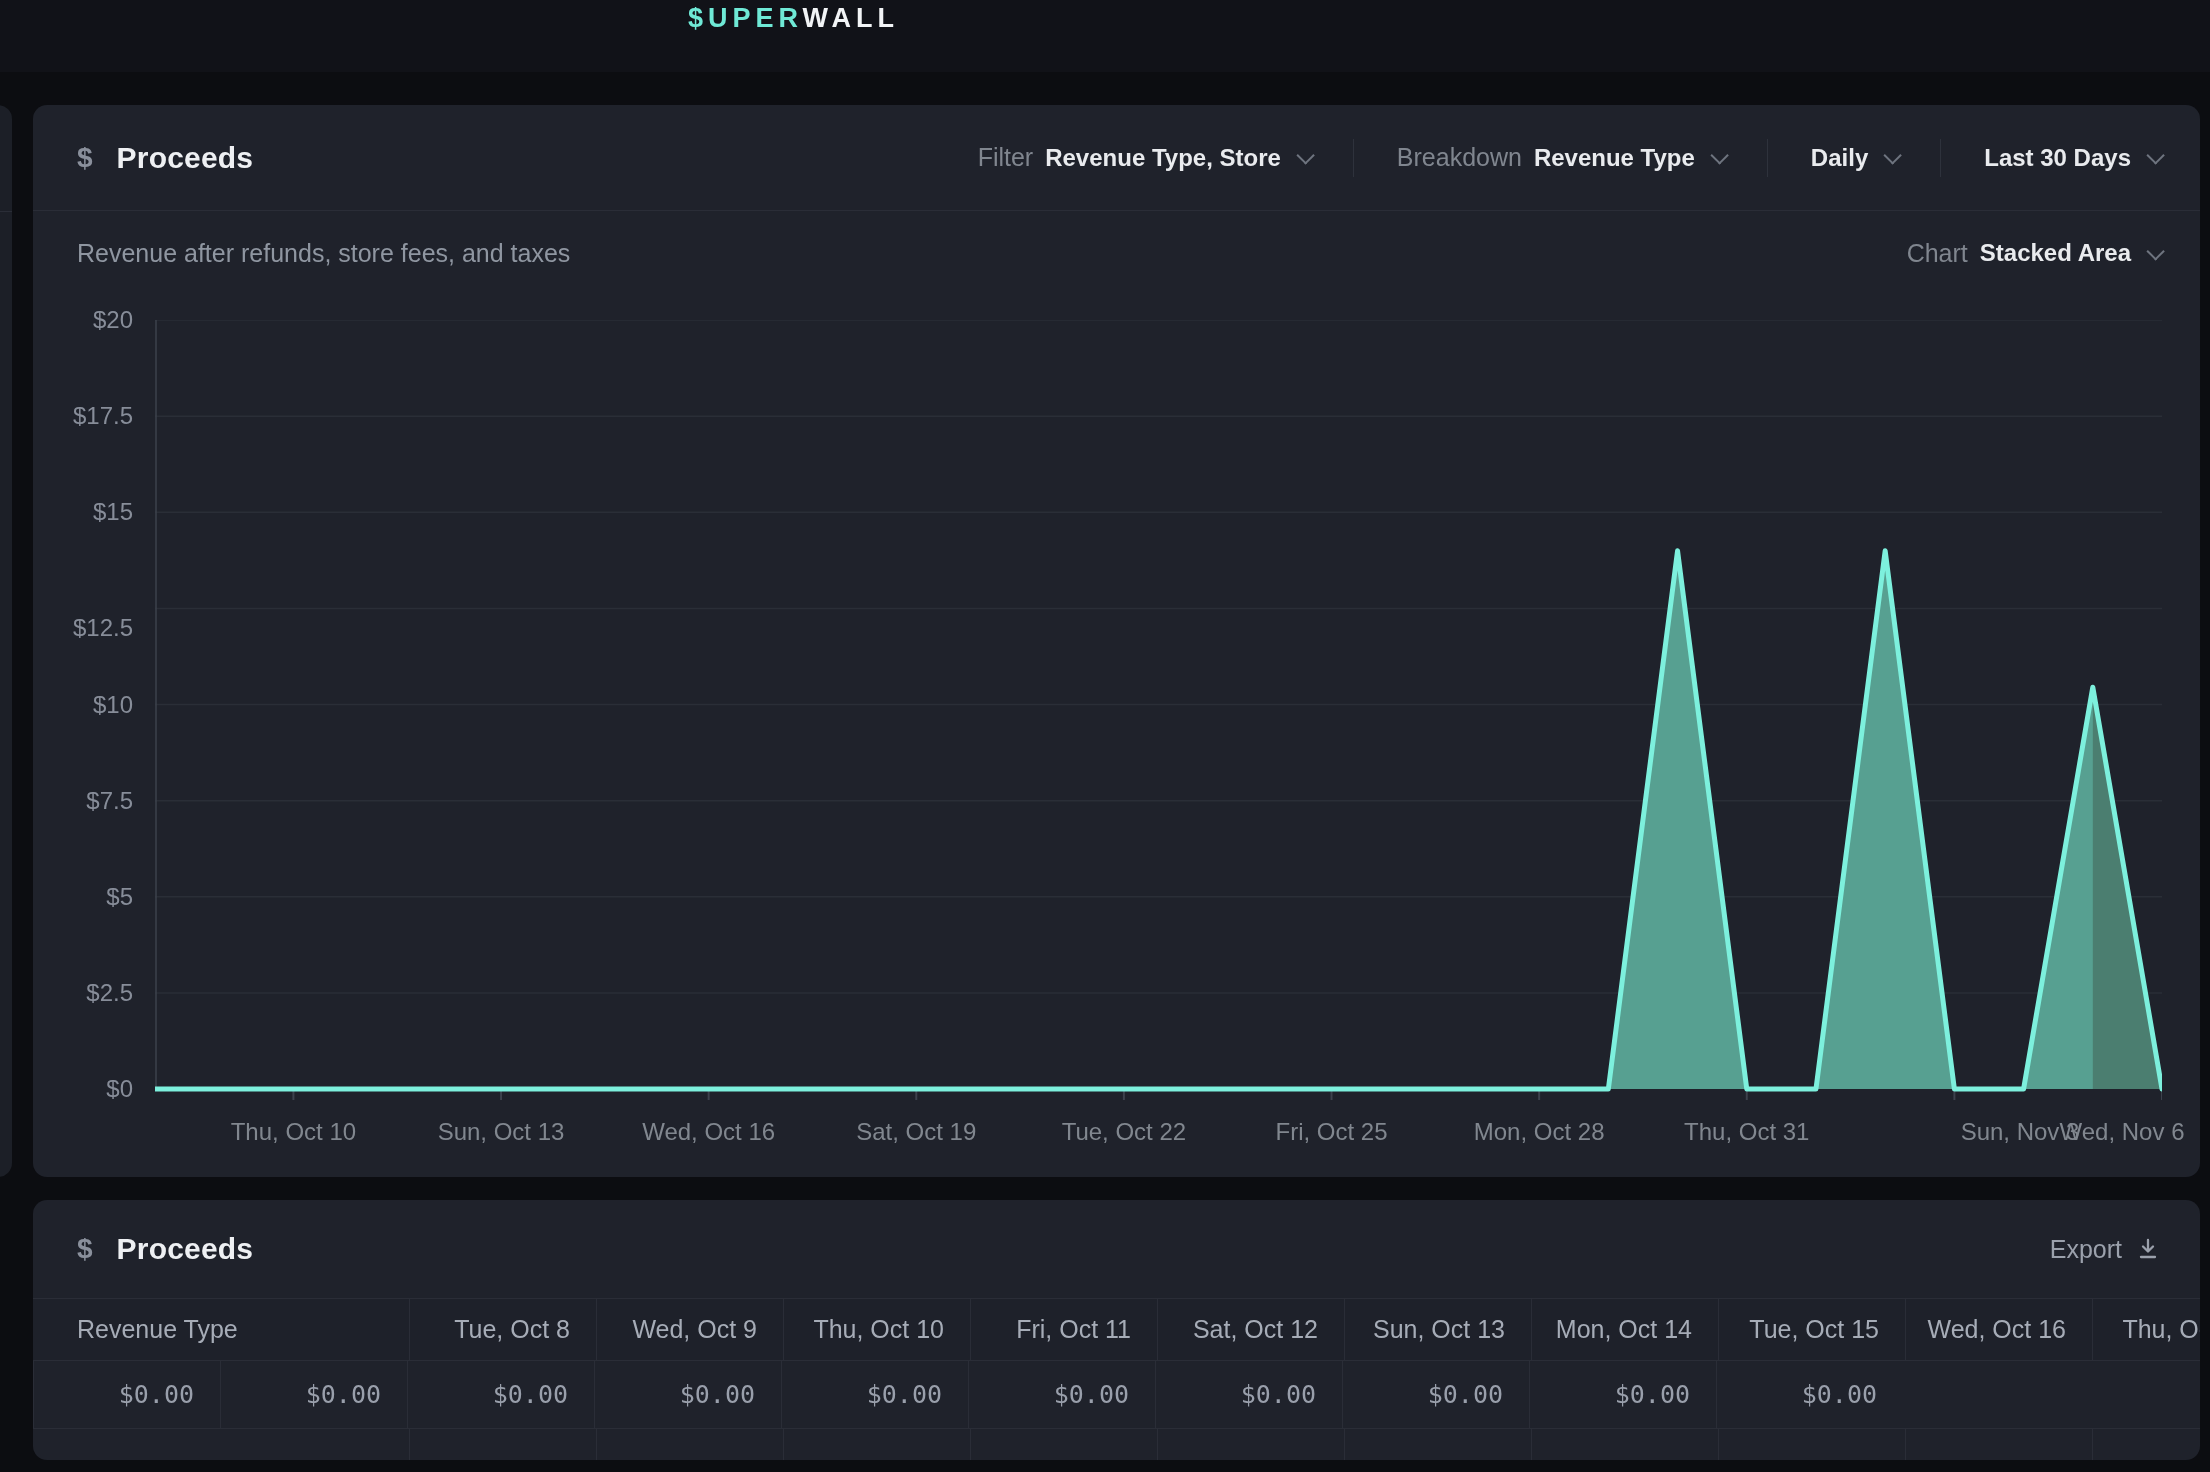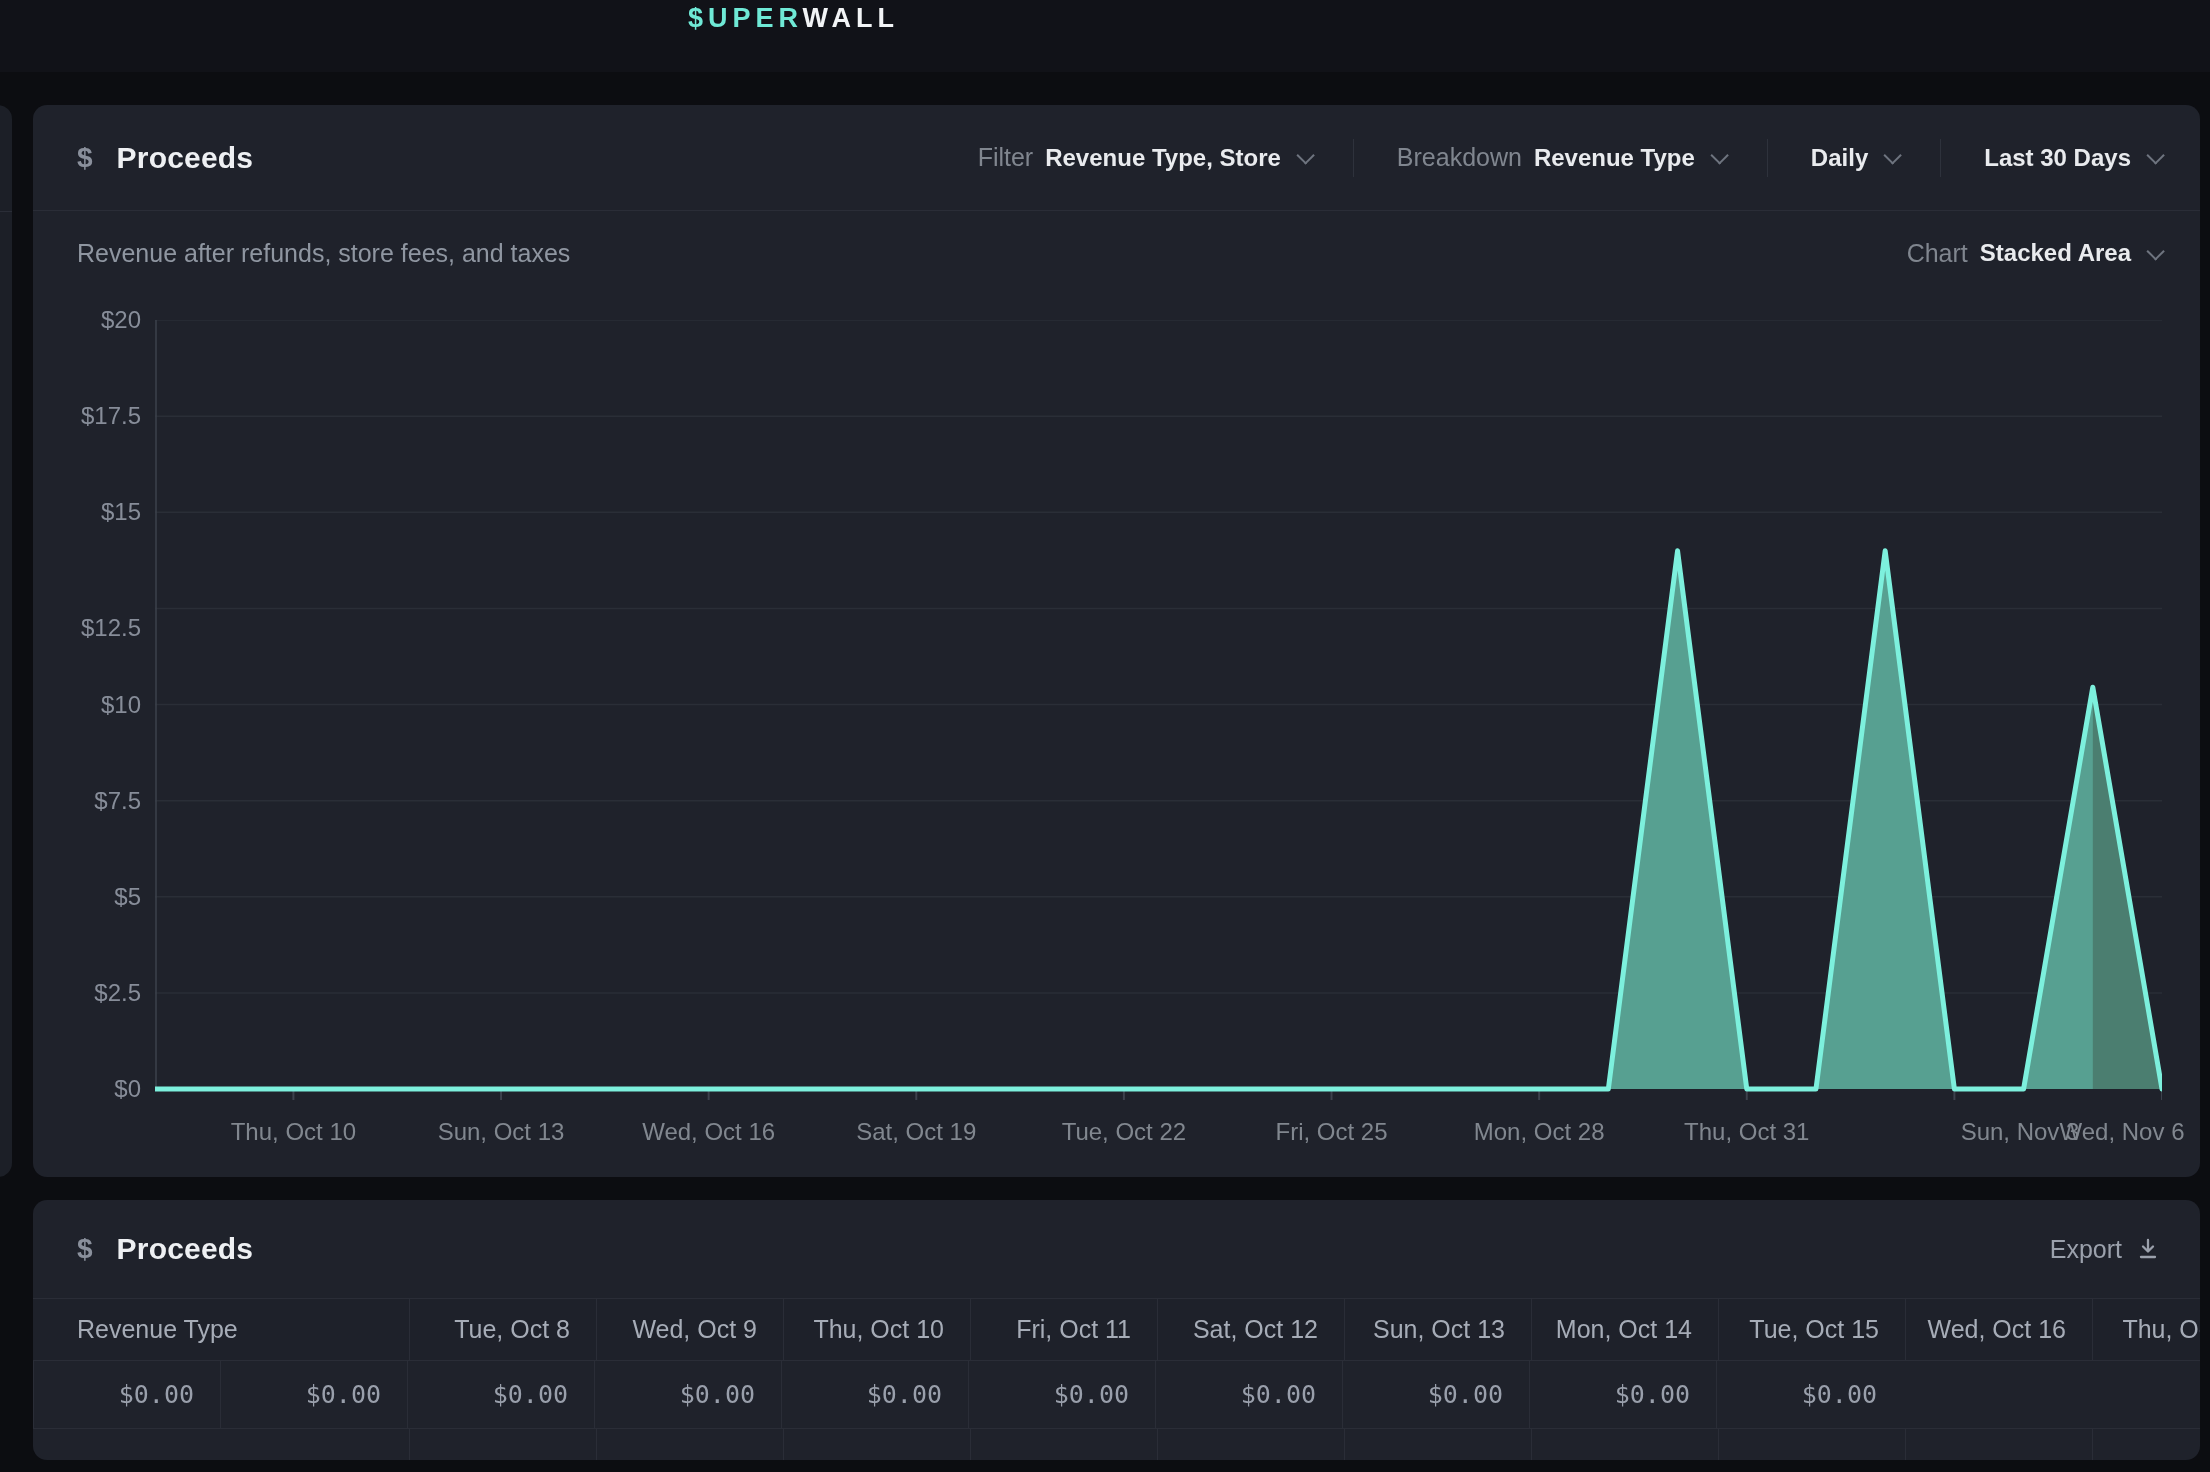--- a/index.html
+++ b/index.html
@@ -33,21 +33,21 @@
   .vdiv{width:1px;height:38px;background:#2e323c;}
   .chev{width:11px;height:11px;border-right:2.5px solid #6e747f;border-bottom:2.5px solid #6e747f;transform:rotate(45deg) translateY(-3px);margin-left:4px;}
 
   
   .sub-row{display:flex;align-items:center;height:84px;padding:0 40px 0 44px;box-sizing:border-box;}
   .subtitle{color:#8f96a1;font-size:25px;}
   .chart-type{margin-left:auto;display:flex;align-items:center;gap:12px;cursor:pointer;justify-content:space-between;}
 
   
   .plot-wrap{position:absolute;left:0;top:215px;width:2167px;height:857px;}
-  .y-labels{position:absolute;left:8px;top:0;width:100px;height:769px;text-decoration:underline;}
+  .y-labels{position:absolute;left:0;top:0;width:100px;height:769px;text-decoration:underline;}
   .y-label{position:absolute;right:0;width:100px;text-align:right;font-size:24px;color:#878d99;line-height:30px;}
   .x-labels{position:absolute;left:122px;top:795px;width:2007px;height:34px;}
   .x-label{position:absolute;font-size:24px;color:#81879300;color:#81878f;white-space:nowrap;transform:translateX(-50%);line-height:34px;}
   .plot-svg{position:absolute;left:122px;top:0;}
 
   
   .export-btn{margin-left:auto;display:flex;align-items:center;gap:14px;cursor:pointer;color:#9ba1ac;font-size:25px;}
   .table{position:absolute;left:0;top:98px;width:2167px;}
   .t-row{display:flex;border-bottom:1px solid #2a2d37;box-sizing:border-box;}
   .t-row.header{height:62px;background:#1e212a;}

